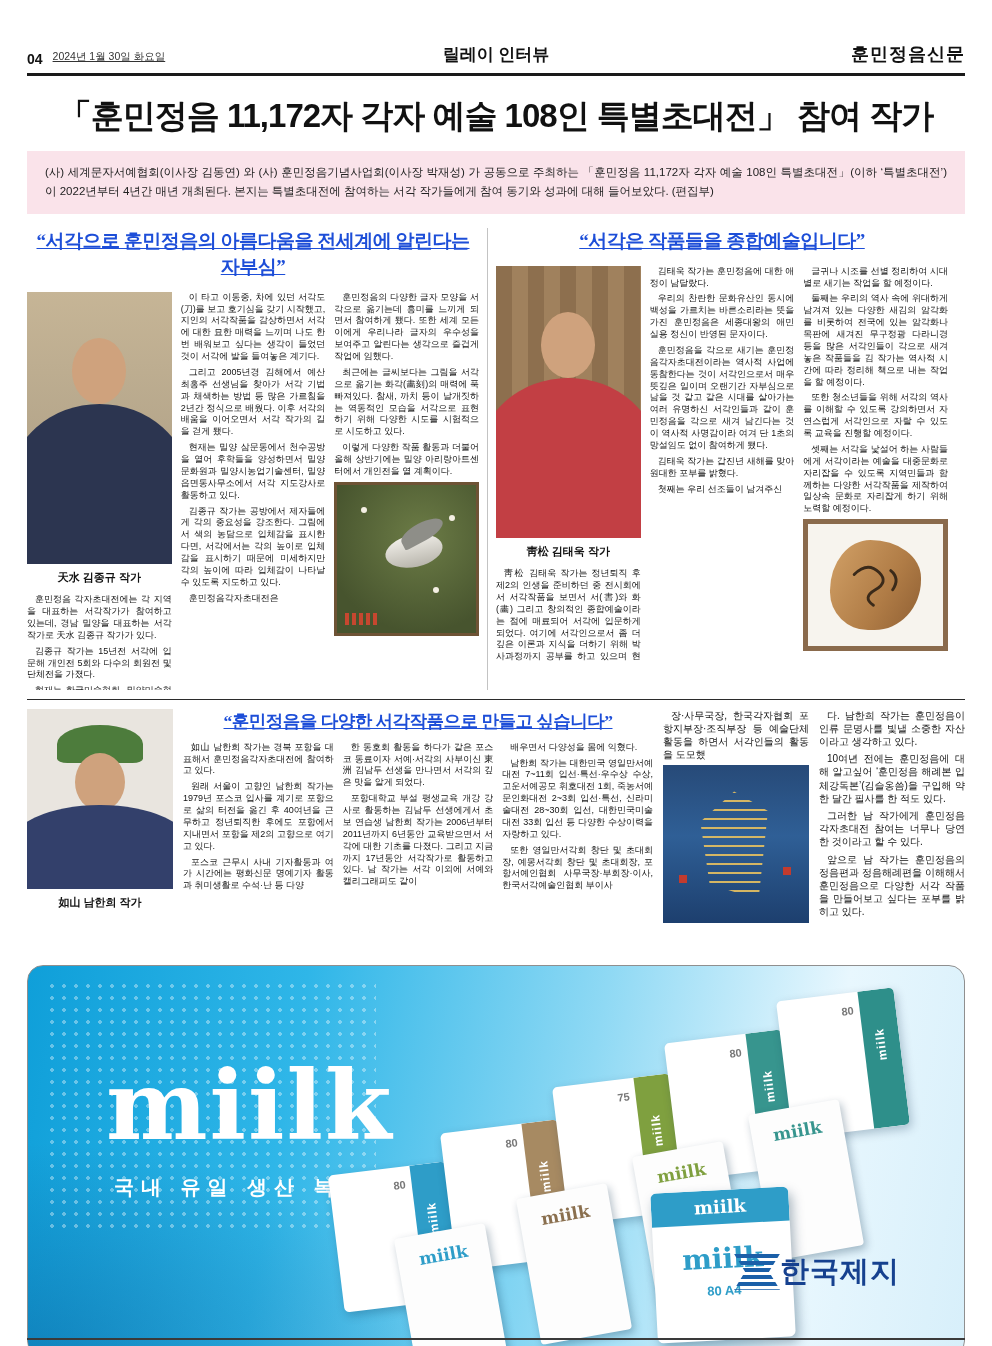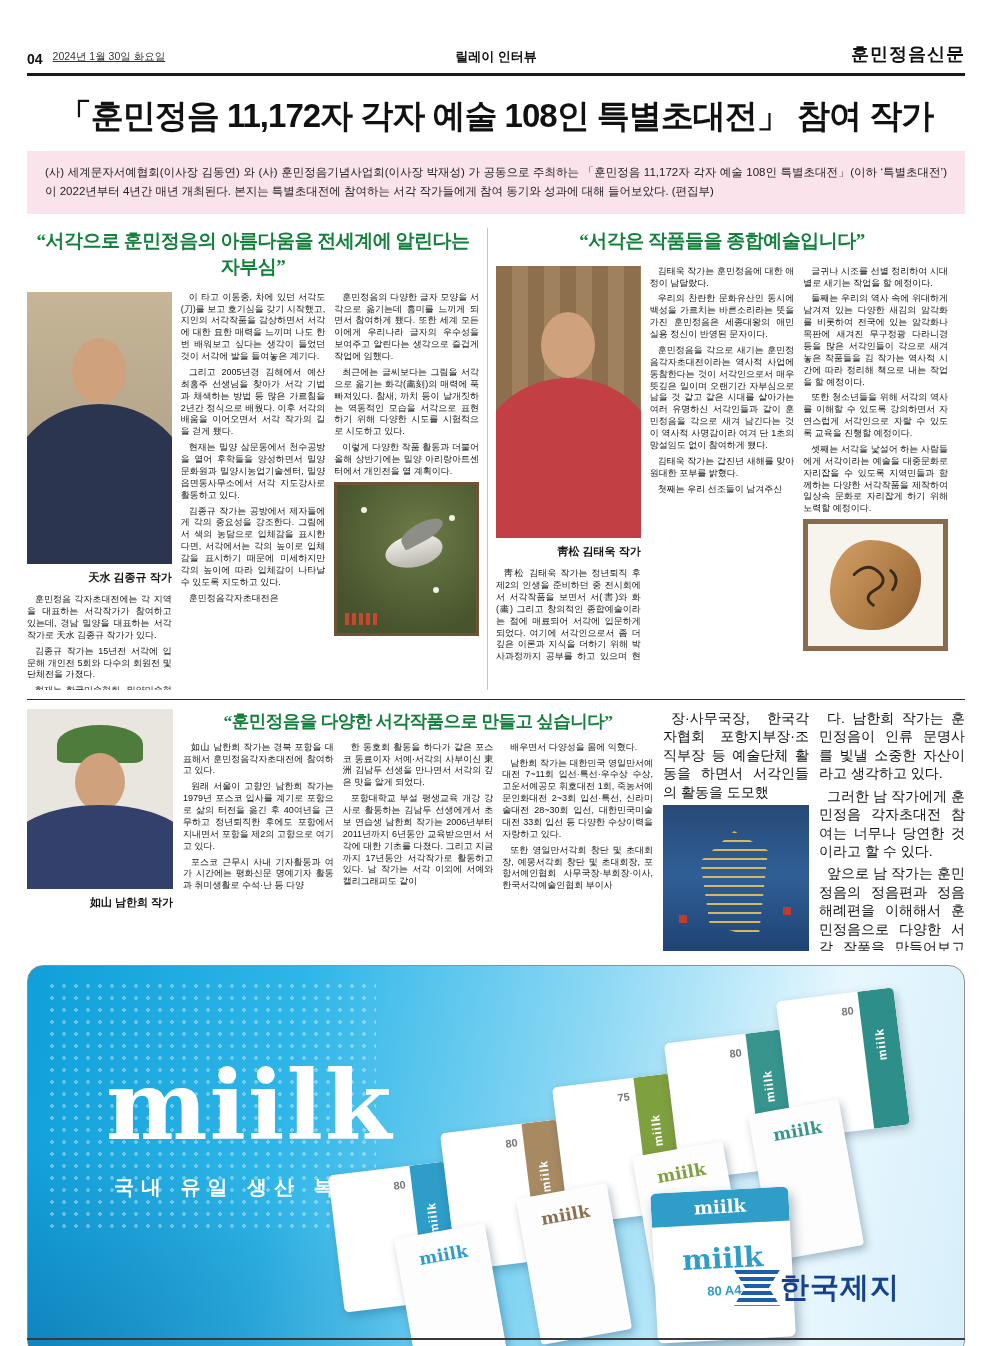--- a/index.html
+++ b/index.html
@@ -6,42 +6,42 @@
   body{width:992px;height:1346px;background:#fff;position:relative;
        font-family:"Liberation Sans",sans-serif;color:#111;overflow:hidden;}
   .page{position:absolute;inset:0;padding:0 27px;box-sizing:border-box;}
 
   
   .masthead{margin-top:42px;display:flex;align-items:flex-end;
             border-bottom:3px solid #1a1a1a;padding-bottom:7px;}
   .mh-left{flex:1;display:flex;align-items:flex-end;gap:10px;}
   .mh-pageno{font-size:14px;font-weight:800;line-height:1;}
   .mh-date{font-size:10.5px;color:#333;padding-bottom:2px;text-decoration:underline;}
-  .mh-section{flex:0 0 auto;font-size:13px;font-weight:800;}
+  .mh-section{flex:0 0 auto;font-size:17px;font-weight:800;}
   .mh-right{flex:1;text-align:right;font-size:18px;font-weight:900;
             font-family:"Liberation Serif",serif;letter-spacing:1px;}
 
   
   .main-headline{margin-top:20px;text-align:center;font-size:33px;font-weight:800;
                  letter-spacing:-1px;line-height:1.2;}
   .lead-box{margin-top:15px;background:#fae3ea;padding:12px 18px;
             font-size:11.5px;line-height:1.7;color:#222;text-align:justify;}
 
   
   .top-articles{display:flex;margin-top:10px;}
   .t-article{width:452px;}
   .v-rule{width:1px;background:#c3c3c3;margin:4px 8px 0 8px;}
   h2.quote{font-family:"Liberation Serif",serif;font-size:19px;font-weight:700;
-           text-align:center;margin:4px 0 12px 0;letter-spacing:-0.5px;color:#15803d;}
+           text-align:center;margin:4px 0 12px 0;letter-spacing:-0.5px;color:#1d4ed8;text-decoration:underline;}
   h2.quote.small{font-size:17.5px;margin:0 0 9px 0;}
   .a-body{display:flex;gap:9px;height:398px;overflow:hidden;}
   .a-col{flex:1;min-width:0;font-size:9px;line-height:1.32;text-align:justify;
          word-break:break-all;overflow:hidden;}
   .a-col p{margin:0 0 4px 0;text-indent:8px;}
-  .caption{font-size:11px;font-weight:800;text-align:right;margin:6px 0 10px 0;}
+  .caption{font-size:11px;font-weight:800;text-align:center;margin:6px 0 10px 0;}
 
   
   .photo{width:100%;height:272px;position:relative;overflow:hidden;background:#b9ab90;}
   .photo .face{position:absolute;width:54px;height:66px;border-radius:50%;
                background:#cfa27d;left:50%;transform:translateX(-50%);top:46px;}
   .photo .torso{position:absolute;left:-12%;right:-12%;top:112px;bottom:0;
                 border-radius:50% 50% 0 0;}
   .photo.kim1{background:linear-gradient(180deg,#c6b596 0%,#b5a68b 55%,#7e7668 100%);}
   .photo.kim1 .torso{background:#2c3550;}
   .photo.kim2{background:repeating-linear-gradient(90deg,#8d6f4e 0 16px,#a0815d 16px 32px);}
@@ -74,21 +74,21 @@
   .art-blue .seal{position:absolute;width:8px;height:8px;background:#c23b2e;}
 
   
   .h-rule{height:1px;background:#2b2b2b;margin-top:9px;}
 
   
   .bottom-article{margin-top:9px;display:flex;gap:10px;height:242px;overflow:hidden;}
   .b-photo-col{width:146px;flex:0 0 146px;}
   .b-main{flex:1;min-width:0;}
   .b-cols{display:flex;gap:9px;height:205px;overflow:hidden;}
-  .b-side{width:146px;flex:0 0 146px;font-size:14px;line-height:1.32;text-align:justify;
+  .b-side{width:146px;flex:0 0 146px;font-size:10px;line-height:1.32;text-align:justify;
           word-break:break-all;overflow:hidden;}
   .b-side p,.b-cols p{margin:0 0 4px 0;text-indent:8px;}
   .b-cols .a-col{height:auto;}
 
   
   .ad{margin-top:14px;height:390px;border-radius:16px;border:1px solid #8f8f8f;
       position:relative;overflow:hidden;
       background:linear-gradient(100deg,#0f9fd9 0%,#2fb6e8 28%,#8fd9f4 58%,#e8f7fe 82%,#d7effa 100%);}
   .ad .shade{position:absolute;left:0;bottom:0;width:45%;height:55%;
       background:radial-gradient(ellipse at 0% 100%,rgba(8,90,150,.45),transparent 70%);}
@@ -119,21 +119,21 @@
   .pack.f2{left:192px;top:212px;} .pack.f2 .pb{color:#8a6f4e;}
   .pack.f3{left:308px;top:170px;} .pack.f3 .pb{color:#7fa03f;}
   .pack.f4{left:424px;top:128px;} .pack.f4 .pb{color:#37958e;}
   .front-big{position:absolute;left:318px;top:212px;width:138px;height:150px;background:#fff;
       border-radius:6px;box-shadow:3px 6px 12px rgba(0,40,70,.35);overflow:hidden;transform:rotate(-3deg);}
   .front-big .fb-top{height:34px;background:#2e9dc8;color:#fff;font-family:"DejaVu Serif",serif;
       font-weight:700;font-size:18px;line-height:34px;text-align:center;}
   .front-big .fb-brand{margin-top:18px;text-align:center;color:#2e9dc8;
       font-family:"DejaVu Serif",serif;font-weight:700;font-size:28px;}
   .front-big .fb-meta{text-align:center;color:#2e9dc8;font-size:13px;font-weight:800;margin-top:8px;}
-  .hk-logo{position:absolute;right:64px;bottom:48px;display:flex;align-items:center;gap:0;}
+  .hk-logo{position:absolute;right:64px;bottom:64px;display:flex;align-items:center;gap:0;}
   .hk-mark{width:46px;height:36px;
       background:repeating-linear-gradient(180deg,#1a5fa8 0 4px,rgba(0,0,0,0) 4px 7px);
       clip-path:polygon(0 0,100% 0,76% 50%,100% 100%,0 100%,24% 50%);}
   .hk-text{font-size:29px;font-weight:800;color:#16418f;letter-spacing:1px;}
   .bottom-rule{position:absolute;left:27px;right:27px;bottom:6px;height:2px;background:#3a3a3a;}
 </style>
 </head>
 <body>
 
 <div class="page">
@@ -263,20 +263,21 @@
       <p>장·사무국장, 한국각자협회 포항지부장·조직부장 등 예술단체 활동을 하면서 서각인들의 활동을 도모했</p>
       <div class="art-blue">
         <div class="gold-text"></div>
         <div class="seal" style="left:16px;bottom:40px;"></div>
         <div class="seal" style="right:18px;bottom:48px;"></div>
       </div>
     </div>
 
     <div class="b-side">
       <p>다. 남한희 작가는 훈민정음이 인류 문명사를 빛낼 소중한 자산이라고 생각하고 있다.</p>
+      <p>10여년 전에는 훈민정음에 대해 알고싶어 ‘훈민정음 해례본 입체강독본’(김슬옹씀)을 구입해 약 한 달간 필사를 한 적도 있다.</p>
       <p>그러한 남 작가에게 훈민정음 각자초대전 참여는 너무나 당연한 것이라고 할 수 있다.</p>
       <p>앞으로 남 작가는 훈민정음의 정음편과 정음해례편을 이해해서 훈민정음으로 다양한 서각 작품을 만들어보고 싶다는 포부를 밝히고 있다.</p>
     </div>
   </div>
 
   <div class="ad">
     <div class="shade"></div>
     <div class="dots"></div>
     <div class="miilk-logo">miilk</div>
     <div class="ad-tagline">국내 유일 생산 복사지</div>

